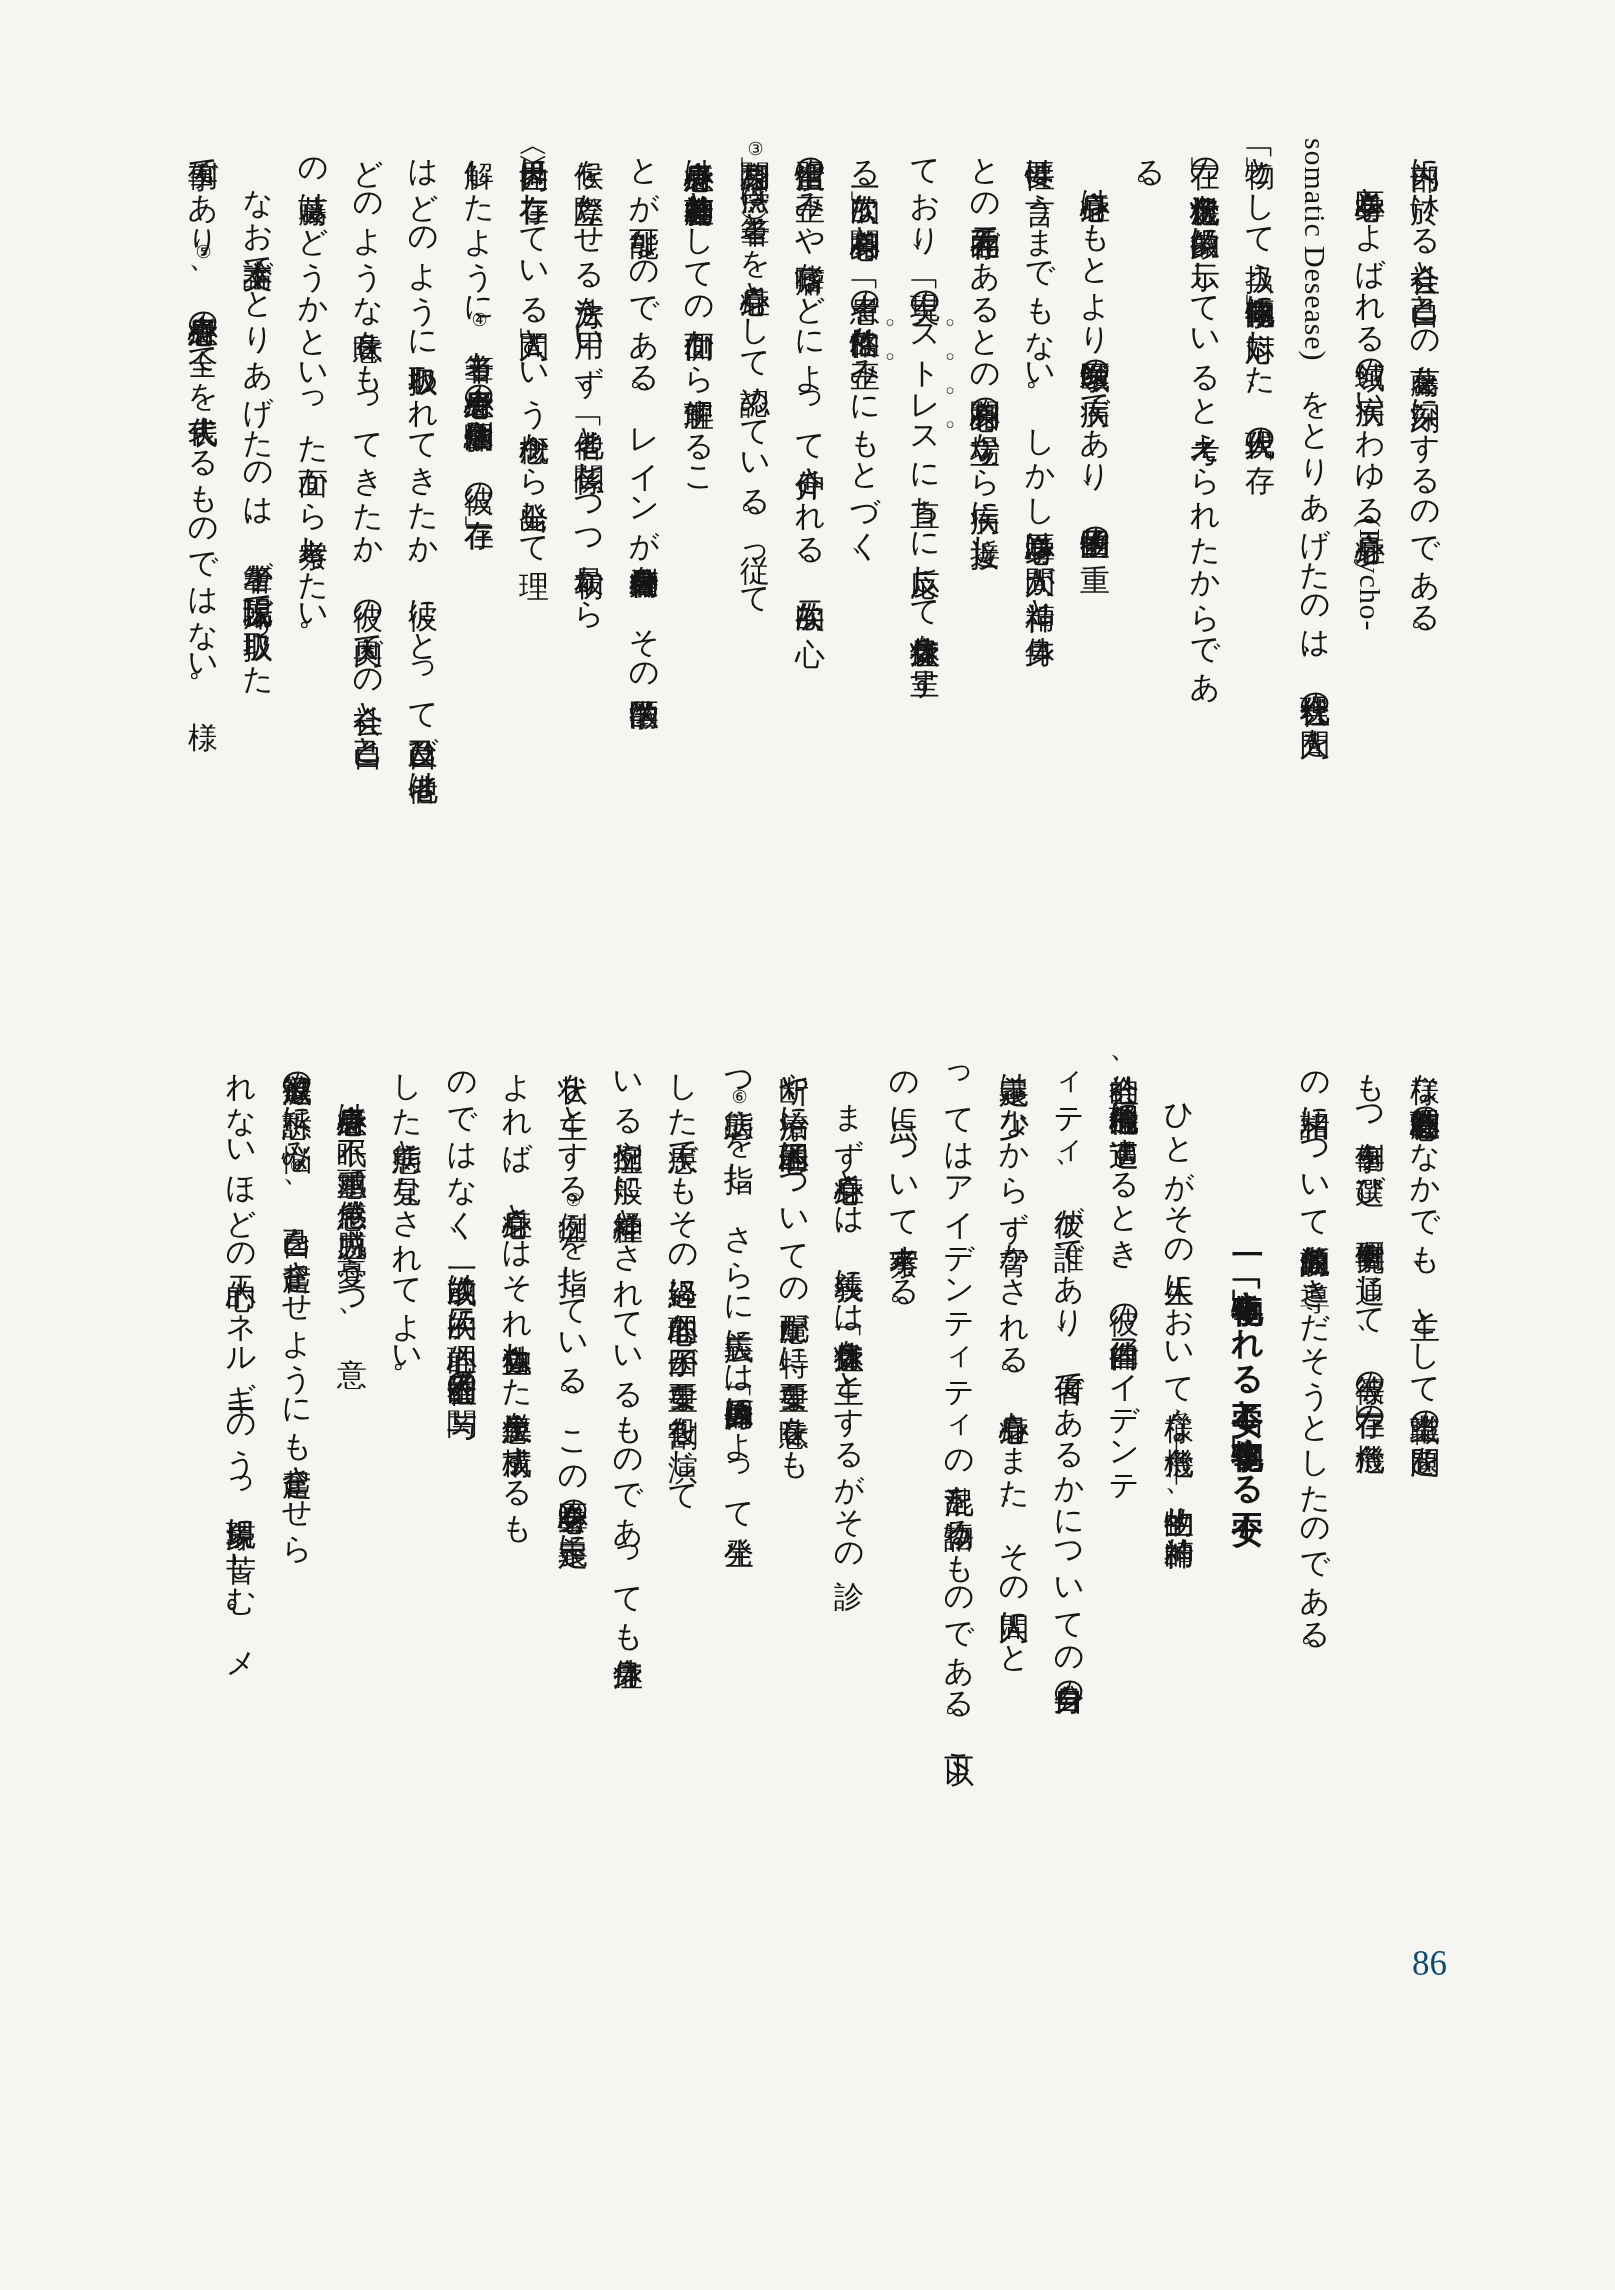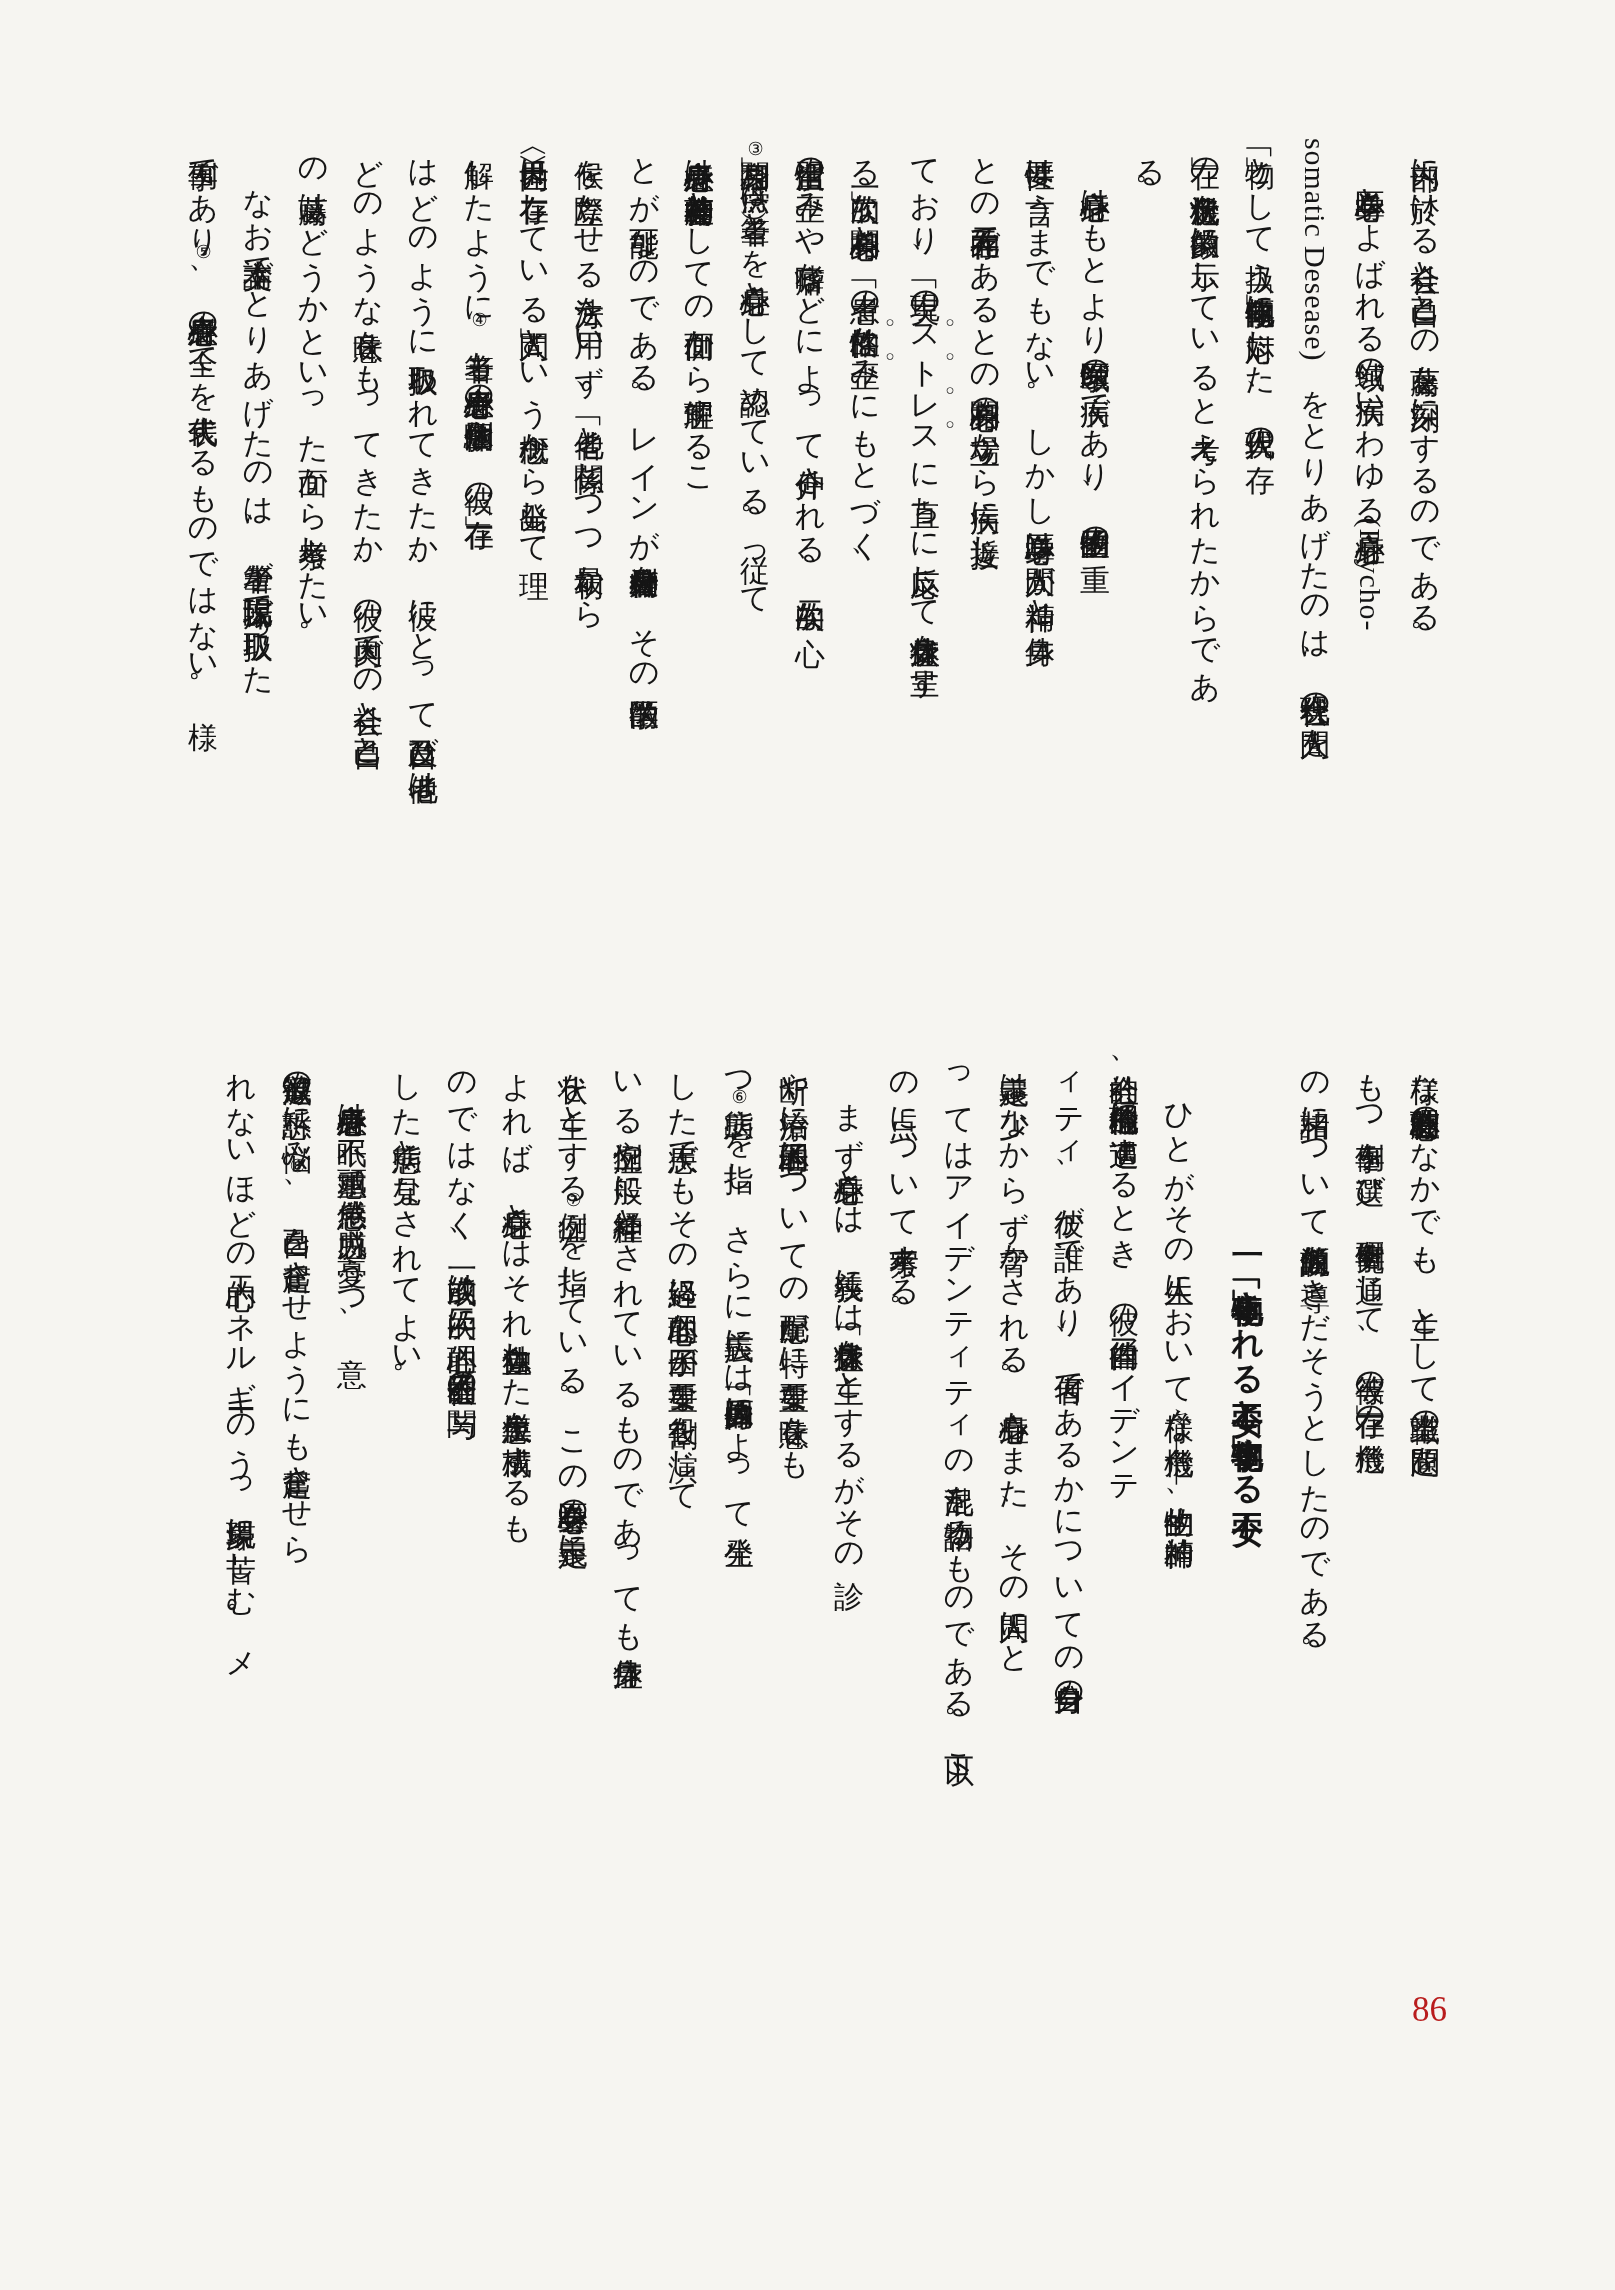--- a/index.html
+++ b/index.html
@@ -34,24 +34,24 @@
     text-emphasis:open circle;
   }
   .note{
     font-size:0.6em;
   }
   .latin{
     letter-spacing:0.9px;
   }
   #page-number{
     position:absolute;
-    top:1990px;right:168px;
+    top:1944px;right:168px;
     font-size:35px;
     font-family:"Liberation Serif","DejaVu Serif",serif;
-    color:#b91c1c;
+    color:#0c4a6e;
   }
 </style>
 </head>
 <body>
 
 <div id="top-block" class="vblock">
     <div class="line"><span class="">内部に於ける社会と自己との葛藤を深刻にするのである。</span></div>
     <div class="line indent1"><span class="">心身医学とよばれる領域の疾病いわゆる心身症 </span><span class="latin">(Psycho-</span></div>
     <div class="line"><span class="latin">somatic Desease)</span><span class=""> をとりあげたのは、現代社会の人間を</span></div>
     <div class="line"><span class="">「物」として扱う「事物化」傾向に対応した、現代人の「存</span></div>

